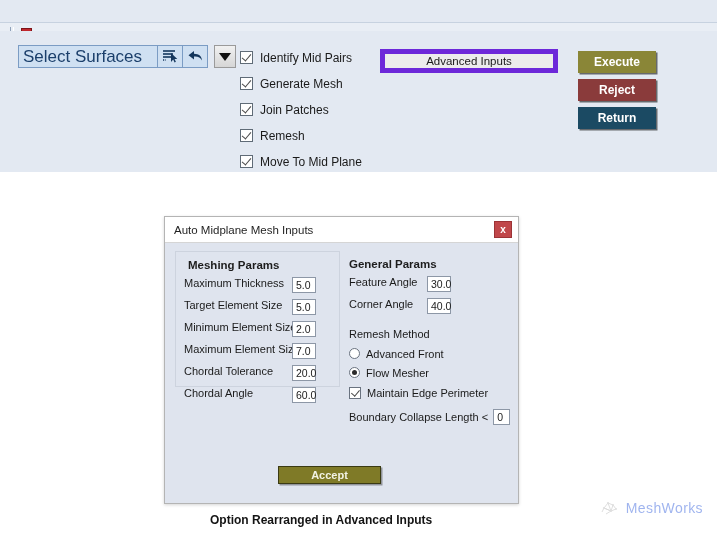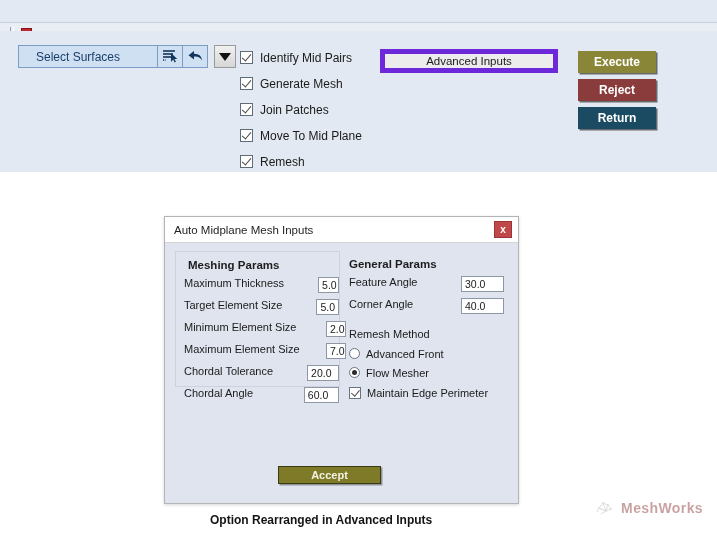--- a/index.html
+++ b/index.html
@@ -95,22 +95,22 @@
     height: 23px;
     background: #cfe0f2;
     border: 1px solid #7b9cc4;
     box-sizing: border-box;
     display: flex;
     align-items: center;
     position: relative;
   }
   .select-field .sf-label {
     flex: 1;
-    padding-left: 17px;
-    font-size: 12px;
+    padding-left: 4px;
+    font-size: 17px;
     color: #1b3f6b;
   }
   .sf-btn {
     width: 25px;
     height: 21px;
     display: flex;
     align-items: center;
     justify-content: center;
     border-left: 1px solid #7b9cc4;
     box-sizing: border-box;
@@ -276,32 +276,31 @@
     height: 22px;
     margin-left: 8px;
   }
   .field-lbl {
     font-size: 11px;
     color: #1a1a1a;
     white-space: nowrap;
   }
   .grp-left .field-lbl { width: 108px; }
   .txt-input {
-    width: 43px;
+    width: 24px;
     height: 16px;
     background: #ffffff;
     border: 1px solid #8d97a6;
     box-sizing: border-box;
     font-size: 10.5px;
     color: #1a1a1a;
     padding: 0 0 0 3px;
     line-height: 14px;
     display: flex;
     align-items: center;
-    margin-left: 34px;
   }
 
   .rgroup-title {
     font-size: 11px;
     color: #1a1a1a;
     margin: 8px 0 4px 4px;
   }
   .radio-row {
     display: flex;
     align-items: center;
@@ -390,23 +389,22 @@
     align-items: center;
     opacity: 0.42;
   }
   .wm-mark {
     width: 20px; height: 17px;
     margin-right: 6px;
     position: relative;
   }
   .wm-text {
     font-size: 14px;
-    color: #7f1d1d;
+    color: #1d4ed8;
     letter-spacing: 0.4px;
-    font-weight: bold;
   }
 </style>
 </head>
 <body>
 
 <div class="top-panel">
 
   <div class="titlebar">
     <div class="grip"></div>
     <div class="app-icon">
@@ -449,25 +447,25 @@
       <div class="cb-row">
         <span class="cbox checked"></span>
         <span class="cb-label">Generate Mesh</span>
       </div>
       <div class="cb-row">
         <span class="cbox checked"></span>
         <span class="cb-label">Join Patches</span>
       </div>
       <div class="cb-row">
         <span class="cbox checked"></span>
-        <span class="cb-label">Move To Mid Plane</span>
+        <span class="cb-label">Remesh</span>
       </div>
       <div class="cb-row">
         <span class="cbox checked"></span>
-        <span class="cb-label">Remesh</span>
+        <span class="cb-label">Move To Mid Plane</span>
       </div>
     </div>
 
     <div class="adv-btn">Advanced Inputs</div>
 
     <div class="act-col">
       <div class="act-btn" id="btn-execute" style="background: rgb(138, 134, 55);">Execute</div>
       <div class="act-btn" id="btn-reject" style="background: rgb(138, 59, 59);">Reject</div>
       <div class="act-btn" id="btn-return" style="background: rgb(27, 74, 99);">Return</div>
     </div>
@@ -534,20 +532,24 @@
       <div class="radio-row">
         <span class="radio sel"></span>
         <span class="field-lbl">Flow Mesher</span>
       </div>
 
       <div class="dlg-cb-row">
         <span class="dlg-cb checked"></span>
         <span class="field-lbl">Maintain Edge Perimeter</span>
       </div>
 
+      <div class="bcl-row">
+        <span class="field-lbl">Boundary Collapse Length &lt;</span>
+        <span class="txt-input">0</span>
+      </div>
     </div>
 
     <div class="accept-btn">Accept</div>
   </div>
 </div>
 
 <div class="caption">Option Rearranged in Advanced Inputs</div>
 
 <div class="watermark">
   <span class="wm-mark">

